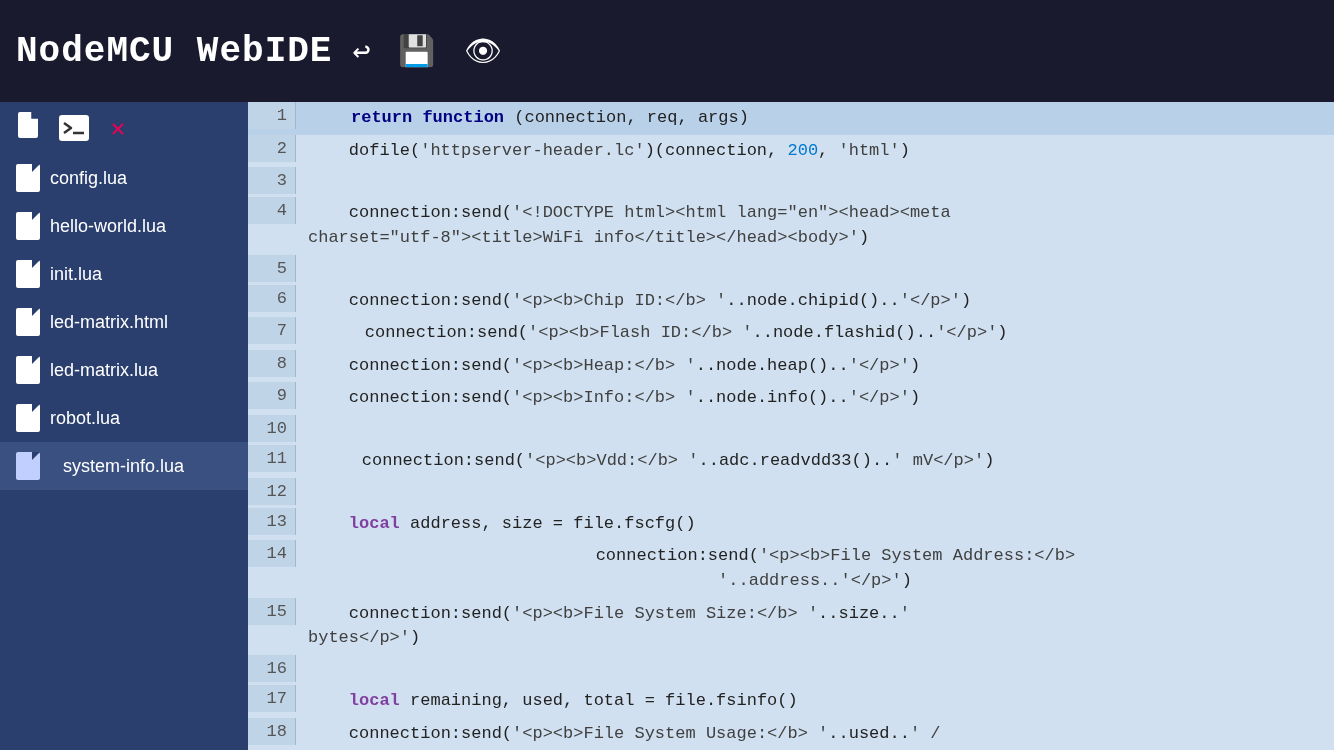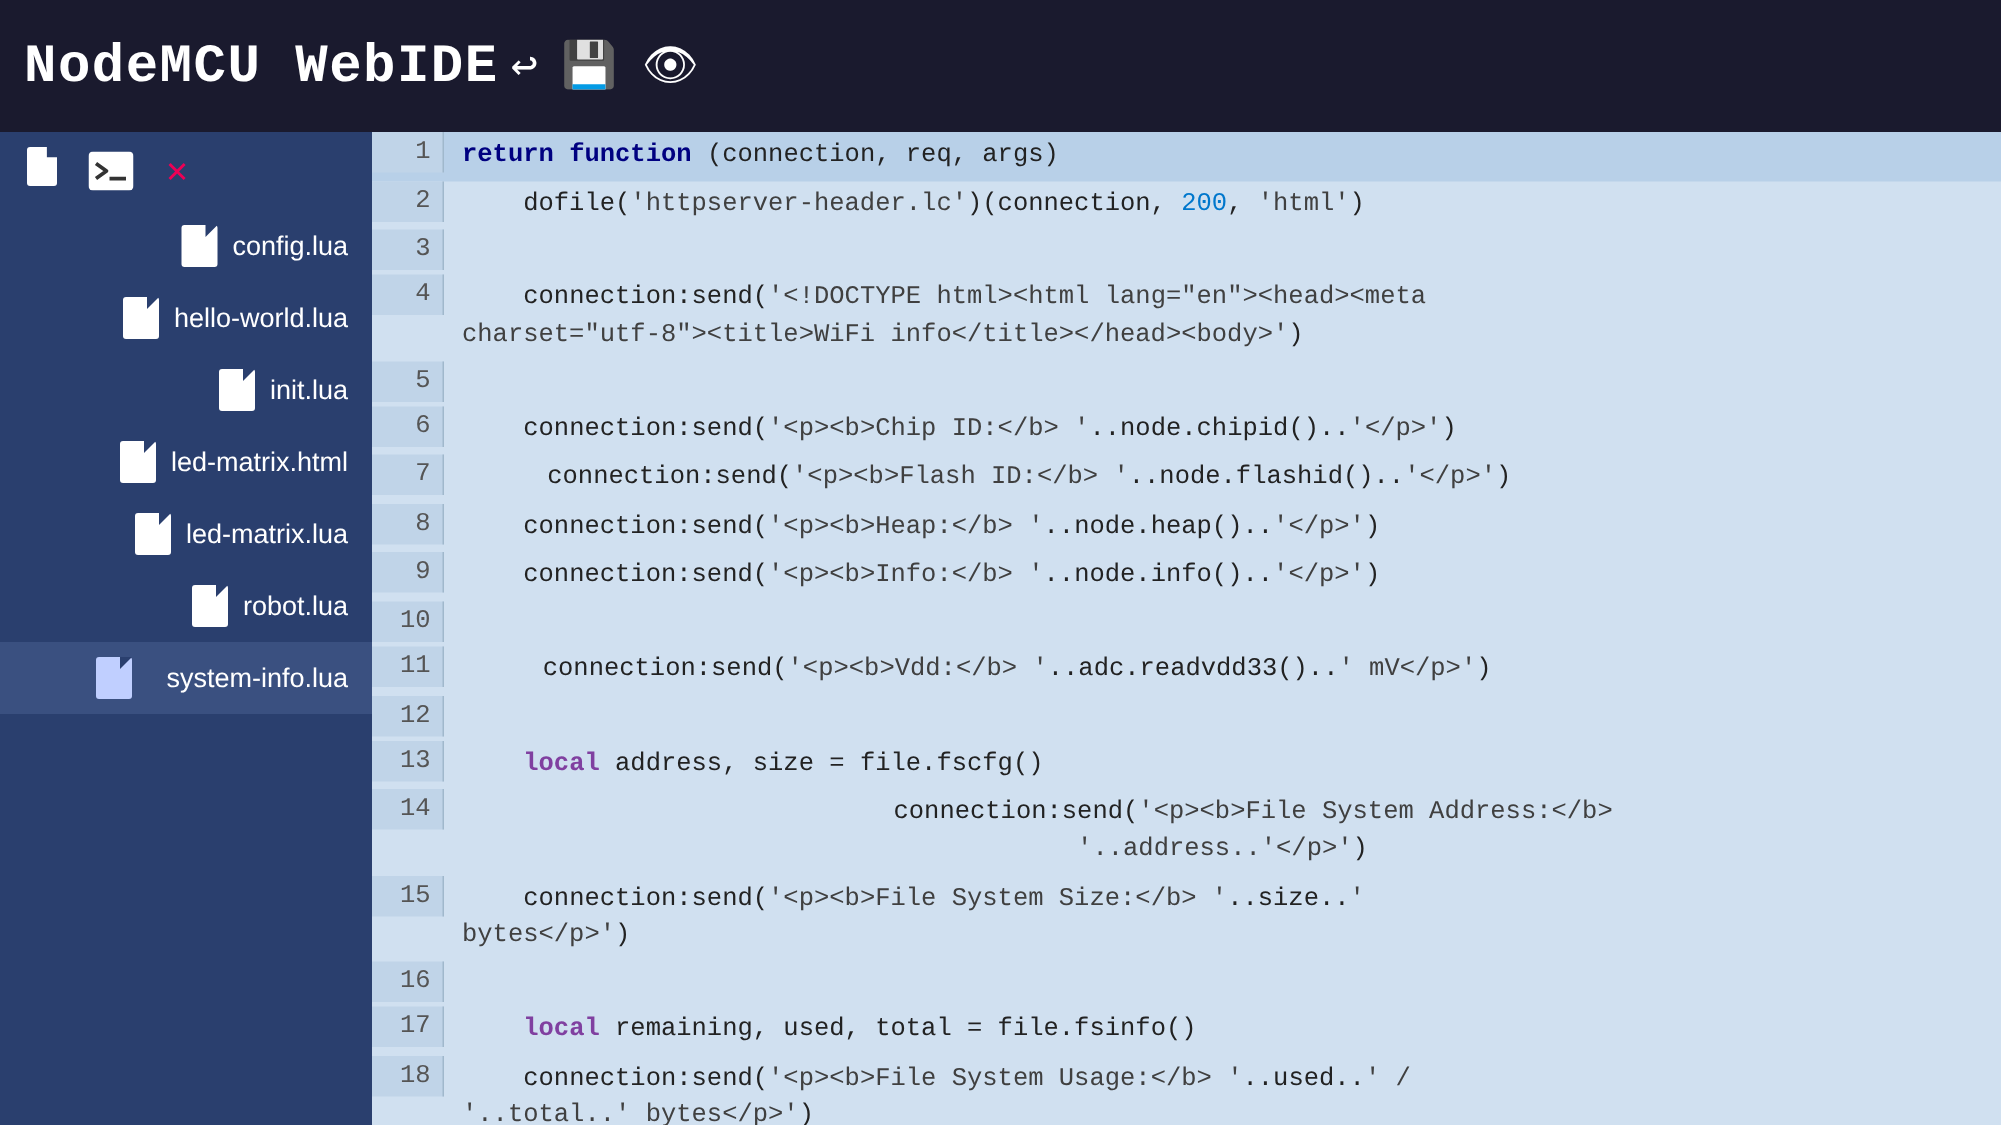--- a/index.html
+++ b/index.html
@@ -11,21 +11,22 @@
       overflow: hidden;
     }
 
     
     #header {
       background: #1a1a2e;
       color: white;
       display: flex;
       align-items: center;
       padding: 0 16px;
-      height: 88px;
+      height: 102px;
+      gap: 12px;
     }
     #header-title {
       font-size: 36px;
       font-weight: bold;
       color: white;
       letter-spacing: 1px;
     }
     .header-icon {
       font-size: 30px;
       color: white;
@@ -75,21 +76,20 @@
     }
     .file-item {
       display: flex;
       align-items: center;
       padding: 10px 16px;
       color: white;
       font-size: 18px;
       font-family: sans-serif;
       cursor: pointer;
       gap: 10px;
-      justify-content: flex-end;
     }
     .file-item.active {
       background: #3a5080;
       gap: 23px;
     }
     .file-icon {
       width: 24px;
       height: 28px;
       background: white;
       border-radius: 2px;
@@ -141,21 +141,21 @@
     .line-content {
       padding: 4px 12px;
       font-size: 17px;
       font-family: 'Courier New', monospace;
       white-space: pre;
       flex: 1;
       line-height: 1.45;
     }
     
     .kw-local { color: #8040a0; font-weight: bold; }
-    .kw-return { color: #000080; font-weight: bold; }
+    .kw-return { color: #000080; font-weight: bold; margin-left: 43px; }
     .kw-function { color: #000080; font-weight: bold; }
     .str { color: #404040; }
     .num { color: #0077cc; }
     .plain { color: #222; }
   </style>
 </head>
 <body>
 
 <div id="header">
   <span id="header-title">NodeMCU WebIDE</span>

